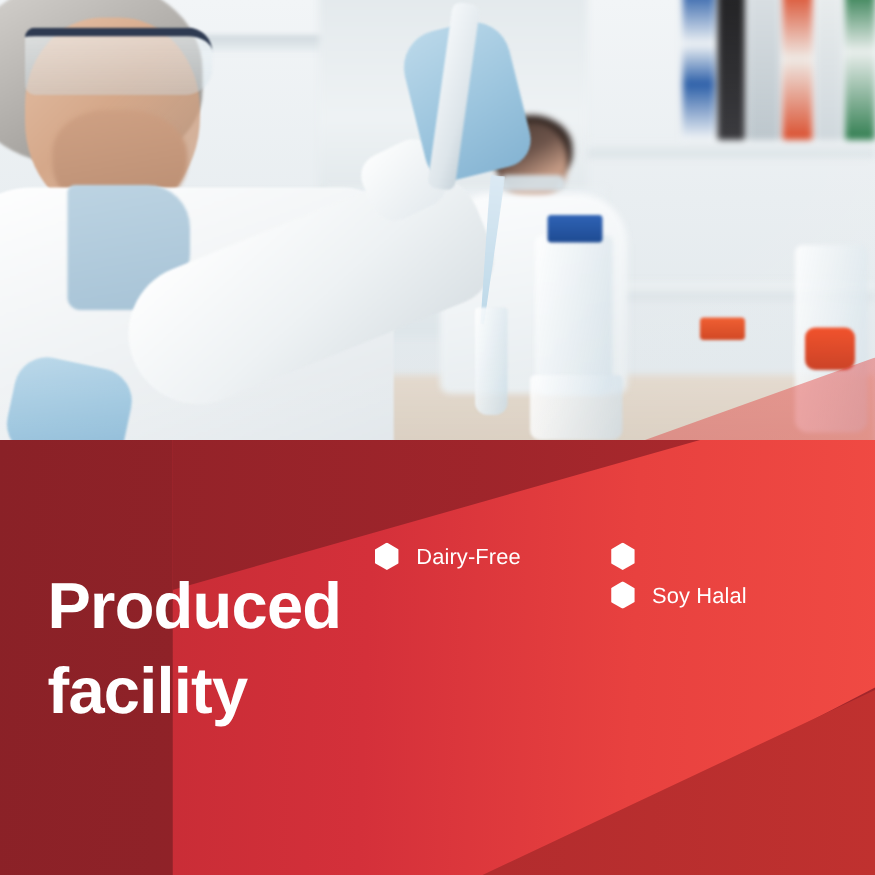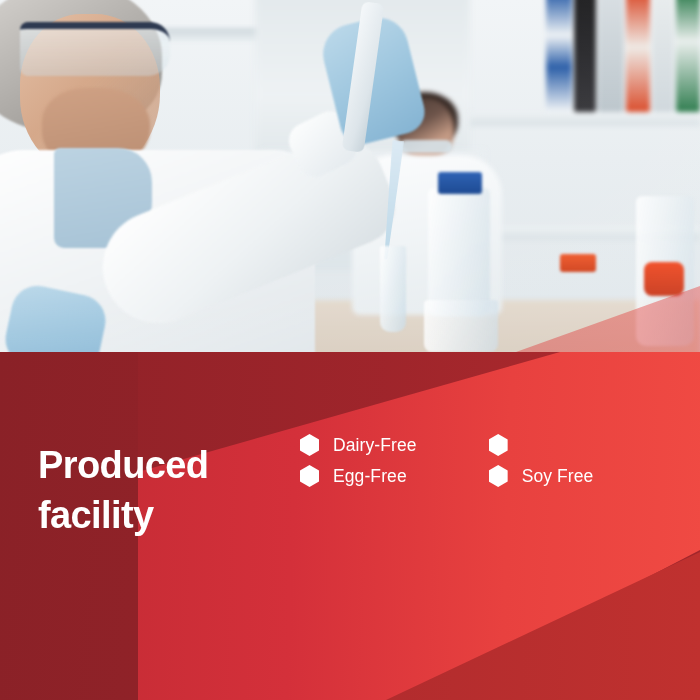--- a/index.html
+++ b/index.html
@@ -249,21 +249,21 @@
     display: flex;
     align-items: flex-start;
   }
 
   .headline {
     position: absolute;
     left: 38px;
     top: 64px;
     width: 250px;
     color: #ffffff;
-    font-size: 38px;
+    font-size: 52px;
     font-weight: bold;
     line-height: 1.31;
     letter-spacing: -0.6px;
   }
   .headline .hl-line { display: block; white-space: nowrap; }
 
   .claims {
     position: absolute;
     left: 300px;
     top: 82px;
@@ -364,33 +364,29 @@
         <span class="hl-line">facility</span>
       </h1>
 
       <div class="claims">
 
         <div class="claims-col">
           <div class="claim">
             <span class="hexagon"></span>
             <span class="claim-label">Dairy-Free</span>
           </div>
-          <div class="claim">
-            <span class="hexagon"></span>
-            <span class="claim-label">Egg-Free</span>
-          </div>
         </div>
 
         <div class="claims-col">
           <div class="claim">
             <span class="hexagon"></span>
           </div>
           <div class="claim">
             <span class="hexagon"></span>
-            <span class="claim-label">Soy Free</span>
+            <span class="claim-label">Soy Halal</span>
           </div>
         </div>
 
       </div>
     </div>
   </div>
 
 </div>
 
 </body></html>

